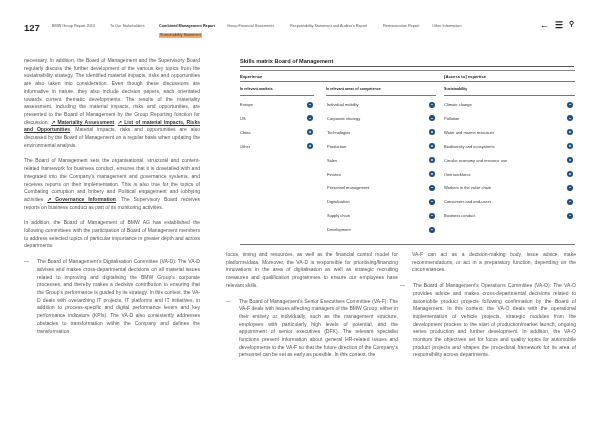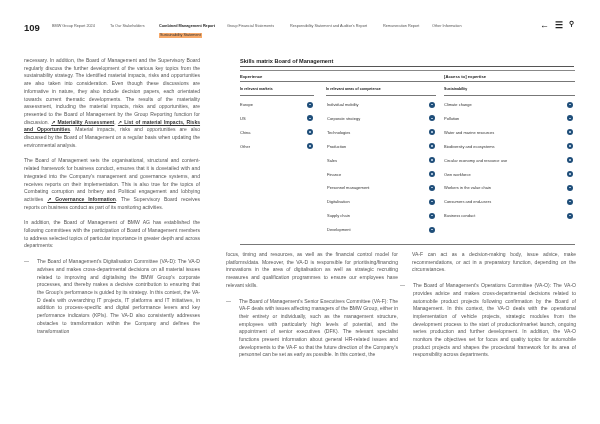--- a/index.html
+++ b/index.html
@@ -27,21 +27,21 @@
   .line { position: absolute; height: 1px; background: #777; }
   .cell { position: absolute; font-size: 4px; color: #333; white-space: nowrap; }
   .badge { position: absolute; width: 6px; height: 6px; border-radius: 50%; background: #1f4e79; }
   .badge::after { content: ""; position: absolute; left: 1.6px; top: 2.2px; width: 2.8px; height: 1.4px; background: #a9c1d9; }
   .bottom-rule { position: absolute; left: 240px; top: 244px; width: 335px; height: 1px; background: #777; }
 </style>
 </head>
 <body>
 
 <div class="header">
-  <div class="page-num">109</div>
+  <div class="page-num">127</div>
   <div class="nav">
     <span style="left:0">BMW Group Report 2024</span>
     <span style="left:58px">To Our Stakeholders</span>
     <span style="left:107px" class="active">Combined Management Report</span>
     <span style="left:175px">Group Financial Statements</span>
     <span style="left:238px">Responsibility Statement and Auditor's Report</span>
     <span style="left:331px">Remuneration Report</span>
     <span style="left:380px">Other Information</span>
   </div>
   <div class="subnav">Sustainability Statement</div>

